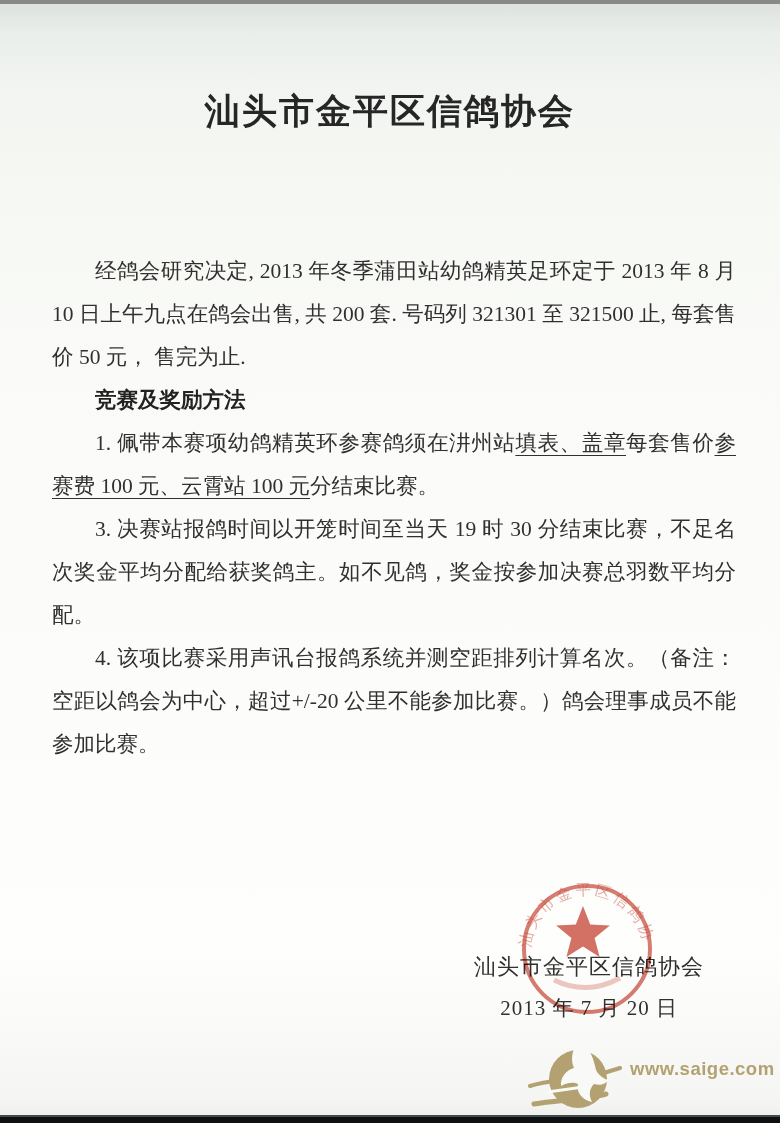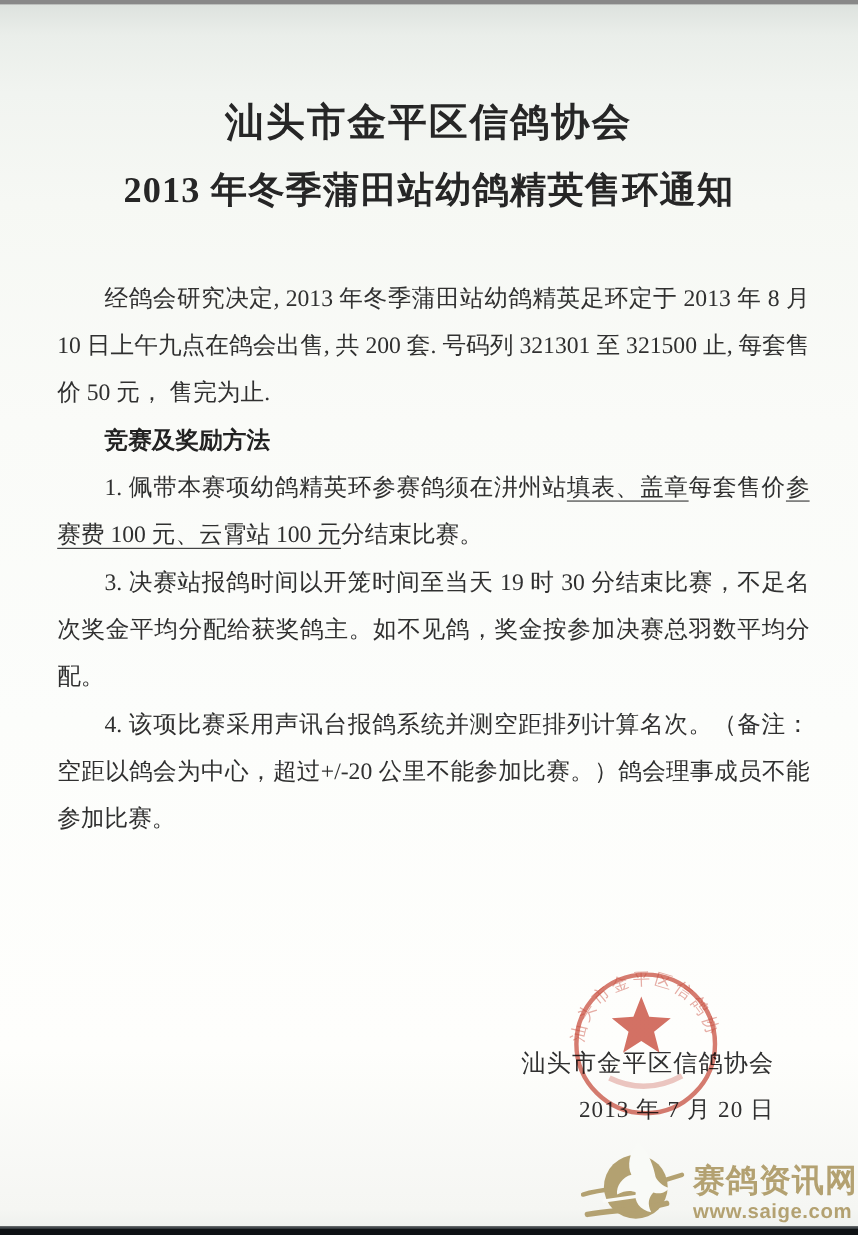--- a/index.html
+++ b/index.html
@@ -45,21 +45,21 @@
   .u{
     text-decoration:underline;
     text-underline-offset:5px;
     text-decoration-thickness:1.3px;
   }
   .sig-block{
     position:absolute; top:948px; right:76px; width:230px;
     font-size:22px; color:#303030;
   }
   .sig-org{margin:0; text-align:center; letter-spacing:1px;}
-  .sig-date{margin:12px 0 0 0; text-align:right; font-size:21px; letter-spacing:1px;}
+  .sig-date{margin:12px 0 0 0; text-align:center; font-size:21px; letter-spacing:1px;}
   .stamp{
     position:absolute; left:516px; top:874px; width:142px; height:142px;
     mix-blend-mode:multiply;
     pointer-events:none;
   }
   .watermark{
     position:absolute; left:528px; top:1026px; width:246px; height:92px;
   }
   .wm-logo{position:absolute; left:0; top:0; width:104px; height:92px;}
   .wm-text{
@@ -74,21 +74,20 @@
     background:#0e1114;
     border-top:2px solid #454a4e;
   }
 </style>
 </head>
 <body>
 
 <div class="page">
 
   <div class="title">汕头市金平区信鸽协会</div>
-  <div class="subtitle">2013 年冬季蒲田站幼鸽精英售环通知</div>
 
   <div class="body-col">
     <p class="para">经鸽会研究决定, 2013 年冬季蒲田站幼鸽精英足环定于 2013 年 8 月 10 日上午九点在鸽会出售, 共 200 套. 号码列 321301 至 321500 止, 每套售价 50 元， 售完为止.</p>
     <p class="heading">竞赛及奖励方法</p>
     <p class="para"><span>1. 佩带本赛项幼鸽精英环参赛鸽须在汫州站</span><span class="u">填表、盖章</span><span>每套售价</span><span class="u">参赛费 100 元、云霄站 100 元</span><span>分结束比赛。</span></p>
     <p class="para">3. 决赛站报鸽时间以开笼时间至当天 19 时 30 分结束比赛，不足名次奖金平均分配给获奖鸽主。如不见鸽，奖金按参加决赛总羽数平均分配。</p>
     <p class="para">4. 该项比赛采用声讯台报鸽系统并测空距排列计算名次。（备注：空距以鸽会为中心，超过+/-20 公里不能参加比赛。）鸽会理事成员不能参加比赛。</p>
   </div>
 
   <div class="sig-block">
@@ -110,20 +109,19 @@
 
   <div class="watermark">
     <svg class="wm-logo" viewBox="0 0 104 92" aria-hidden="true">
       <circle cx="50" cy="49" r="29" fill="#b3a171"></circle>
       <path d="M 2 56 C 26 48 52 52 92 38" stroke="#b3a171" stroke-width="4" fill="none" stroke-linecap="round"></path>
       <path d="M 6 74 C 30 70 56 70 78 64" stroke="#b3a171" stroke-width="5" fill="none" stroke-linecap="round"></path>
       <path fill="#f9faf7" d="M 52 8 C 44 18 42 30 46 38 C 38 40 32 48 33 56 C 40 52 46 52 50 54 C 48 62 54 70 64 72 C 60 64 62 58 66 54 C 72 56 78 54 80 50 C 74 48 70 44 68 40 C 66 30 62 18 52 8 Z"></path>
       <path d="M 20 62 L 62 56" stroke="#f9faf7" stroke-width="3" fill="none"></path>
     </svg>
     <div class="wm-text">
-      <p class="wm-name">赛鸽资讯网</p>
       <p class="wm-url">www.saige.com</p>
     </div>
   </div>
 
   <div class="scan-edge"></div>
 
 </div>
 
 </body></html>

